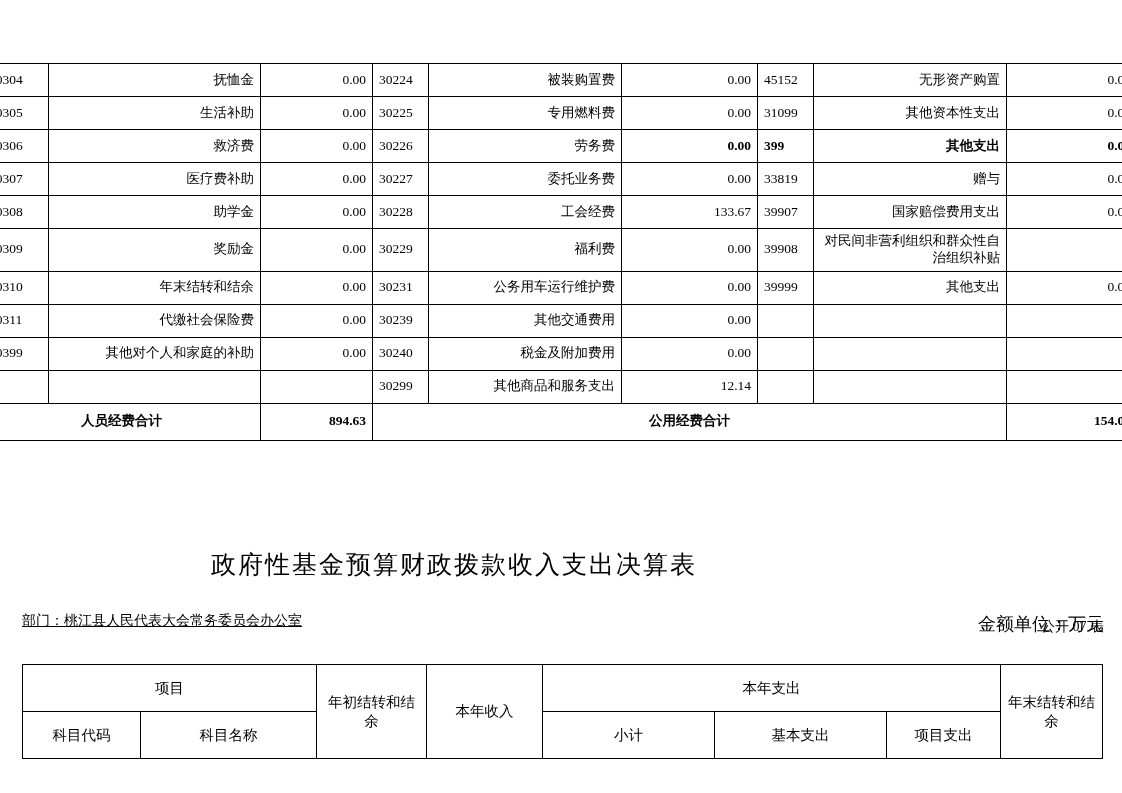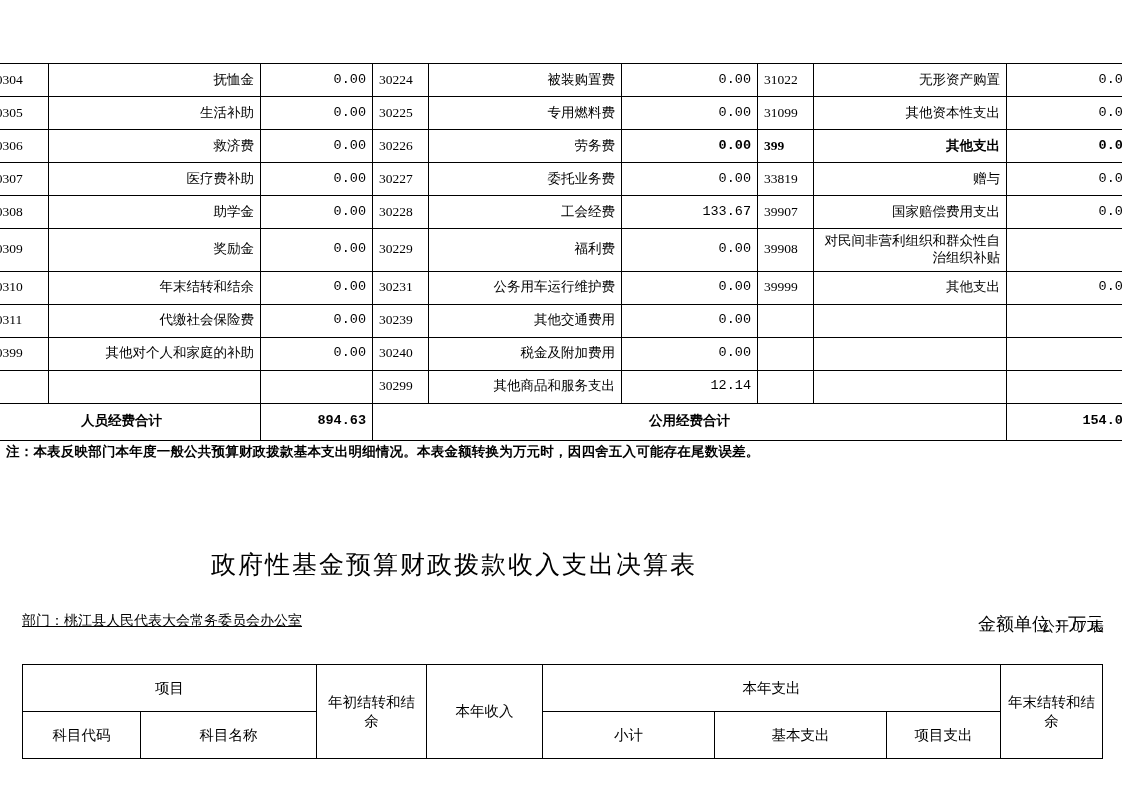--- a/index.html
+++ b/index.html
@@ -47,21 +47,20 @@
     white-space: nowrap;
   }
   td.name {
     text-align: right;
     padding-left: 10px;
   }
   td.num {
     text-align: right;
     padding-right: 6px;
     white-space: nowrap;
-    font-family: Liberation Mono, monospace;
   }
   td.blank {
     border-left: 1px solid #000;
     border-right: 1px solid #000;
   }
   tr.bold td, td.bold {
     font-weight: bold;
   }
   tr.total td {
     font-weight: bold;
@@ -153,21 +152,21 @@
         <col style="width:131px">
       </colgroup>
       <tbody>
         <tr>
           <td class="code">30304</td>
           <td class="name">抚恤金</td>
           <td class="num">0.00</td>
           <td class="code">30224</td>
           <td class="name">被装购置费</td>
           <td class="num">0.00</td>
-          <td class="code">31022</td>
+          <td class="code">45152</td>
           <td class="name">无形资产购置</td>
           <td class="num">0.00</td>
         </tr>
         <tr>
           <td class="code">30305</td>
           <td class="name">生活补助</td>
           <td class="num">0.00</td>
           <td class="code">30225</td>
           <td class="name">专用燃料费</td>
           <td class="num">0.00</td>
@@ -266,21 +265,20 @@
         <tr class="total">
           <td class="total-label" colspan="2">人员经费合计</td>
           <td class="num">894.63</td>
           <td class="total-label" colspan="5">公用经费合计</td>
           <td class="num">154.05</td>
         </tr>
       </tbody>
     </table>
   </div>
 
-  <div class="note">注：本表反映部门本年度一般公共预算财政拨款基本支出明细情况。本表金额转换为万元时，因四舍五入可能存在尾数误差。</div>
 
   <div class="doc-title">政府性基金预算财政拨款收入支出决算表</div>
   <div class="sheet-no">公开 07 表</div>
   <div class="dept">部门：桃江县人民代表大会常务委员会办公室</div>
   <div class="unit">金额单位：万元</div>
 
   <div class="bottom-table-wrap">
     <table class="grid2">
       <colgroup>
         <col style="width:118px">

